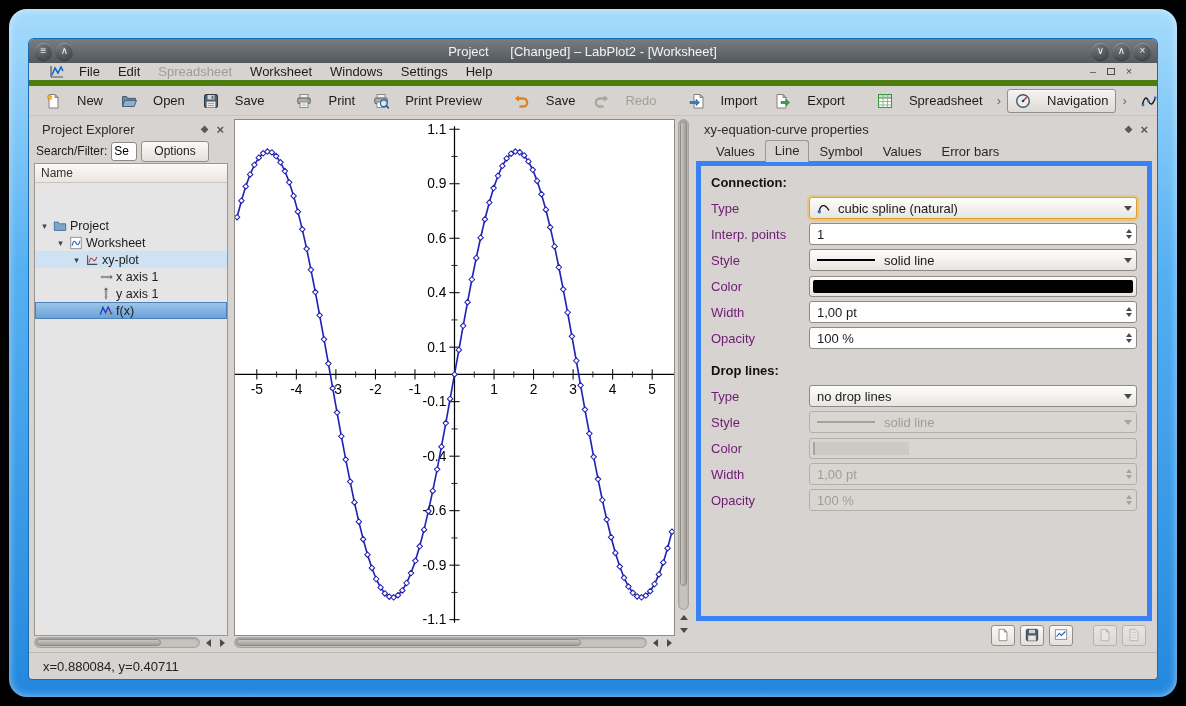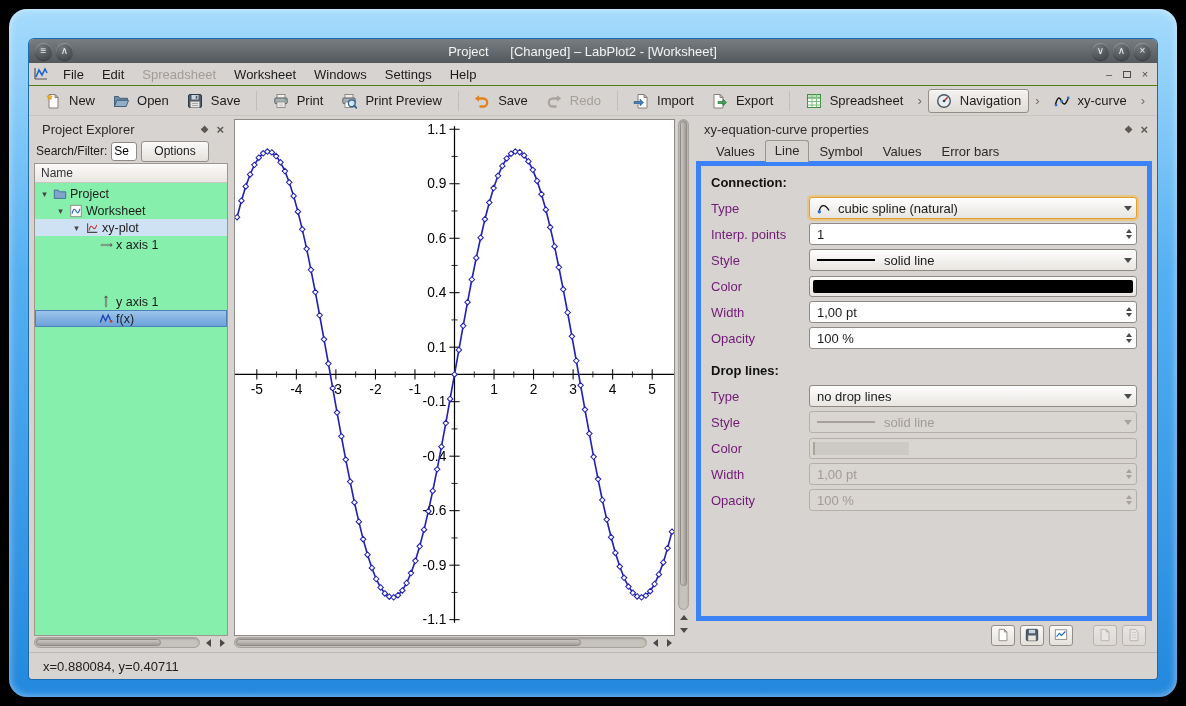--- a/index.html
+++ b/index.html
@@ -12,30 +12,30 @@
     border-radius:5px 5px 3px 3px;overflow:hidden;display:flex;flex-direction:column;
     box-shadow:0 0 0 1px #1a6cae;}
   
   .titlebar{height:24px;background:linear-gradient(#787d81,#54585c);display:flex;align-items:center;padding:0 6px;gap:4px;}
   .title{flex:1;text-align:center;color:#f4f4f4;font-size:13px;white-space:pre;overflow:hidden;text-overflow:ellipsis;}
   .wbtn{width:17px;height:17px;border-radius:50%;background:radial-gradient(circle at 35% 28%,#72777b,#393e41);
     display:flex;align-items:center;justify-content:center;color:#eee;font-size:10px;line-height:1;
     box-shadow:inset 0 1px 1px rgba(255,255,255,.35),0 1px 1px rgba(0,0,0,.45);cursor:default;}
   .tbgrp{display:flex;gap:4px;}
   
-  .menubar{height:23px;background:#d7d3d0;display:flex;align-items:center;padding:0 4px;gap:2px;border-bottom:1px solid #4d7c0f;}
+  .menubar{height:23px;background:#d7d3d0;display:flex;align-items:center;padding:0 20px;gap:2px;border-bottom:6px solid #4d7c0f;}
   .appicon{width:16px;height:16px;margin-right:4px;display:flex;}
   .mitem{font-size:13px;color:#1c1c1c;padding:2px 8px;border-radius:3px;}
   .mitem.disabled{color:#a19c96;}
   .mspacer{flex:1;}
   .mdib{width:16px;height:14px;display:flex;align-items:center;justify-content:center;color:#4c4c4c;font-size:11px;line-height:1;}
   .sq{display:inline-block;width:8px;height:7px;border:1px solid #4c4c4c;}
   
   .toolbar{height:30px;display:flex;align-items:center;padding:0 8px;gap:2px;border-bottom:1px solid #c8c4c0;}
-  .tb{display:flex;align-items:center;gap:8px;padding:3px 7px;font-size:13px;color:#1c1c1c;border:1px solid transparent;border-radius:3px;white-space:nowrap;}
+  .tb{display:flex;align-items:center;gap:16px;padding:3px 7px;font-size:13px;color:#1c1c1c;border:1px solid transparent;border-radius:3px;white-space:nowrap;}
   .tb .ic{width:16px;height:16px;display:flex;}
   .tb.disabled{color:#a3
 9e98;color:#a39e98;}
   .tb.checked{border-color:#948e88;background:linear-gradient(#f5f3f1,#dedad6);box-shadow:inset 0 1px 0 rgba(255,255,255,.7);justify-content:space-between;}
   .tsep{width:1px;height:20px;background:#c2beb9;margin:0 6px;}
   .tchev{color:#6f6a64;font-size:13px;margin:0 4px;}
   
   .main{flex:1;display:flex;padding:3px 5px;gap:6px;min-height:0;}
   .dock{display:flex;flex-direction:column;min-height:0;}
   .dock-left{width:194px;}
@@ -43,21 +43,21 @@
   .center{flex:1;display:flex;flex-direction:column;min-width:0;}
   .dockhdr{height:20px;display:flex;align-items:center;font-size:13px;color:#2c2c2c;padding:0 4px 0 8px;gap:8px;}
   .dockhdr .ttl{flex:1;white-space:nowrap;overflow:hidden;}
   .dicon{color:#5d5852;font-size:10px;line-height:1;}
   .dicon.x{font-size:13px;font-weight:bold;}
   
   .searchrow{height:24px;display:flex;align-items:center;gap:4px;padding:2px 2px;font-size:12px;color:#1c1c1c;}
   .searchrow input{width:26px;height:19px;border:1px solid #8f8a84;border-radius:3px;font-size:12px;padding:0 2px;font-family:"Liberation Sans",sans-serif;background:#fff;}
   .btn{height:21px;padding:0 12px;font-size:12px;border:1px solid #938e88;border-radius:3px;
     background:linear-gradient(#fbfaf9,#e4e0dc);color:#1c1c1c;display:flex;align-items:center;}
-  .treewrap{flex:1;background:#86efac;border:1px solid #9b968f;display:flex;flex-direction:column;overflow:hidden;min-height:0;}
+  .treewrap{flex:1;background:#e5e5e5;border:1px solid #9b968f;display:flex;flex-direction:column;overflow:hidden;min-height:0;gap:32px;}
   .treehdr{height:19px;background:linear-gradient(#fcfbfa,#e9e5e1);border-bottom:1px solid #c9c5c0;font-size:12px;color:#333;display:flex;align-items:center;padding:0 6px;}
   .tree{flex:1;padding-top:2px;font-size:12.5px;color:#1c1c1c;}
   .trow{height:17px;display:flex;align-items:center;white-space:nowrap;gap:3px;}
   .trow .exp{width:11px;font-size:9px;color:#444;text-align:center;}
   .trow .ticon{width:14px;height:14px;display:flex;}
   .trow.hl{background:#cfe2f4;}
   .trow.sel{background:linear-gradient(#9ec7ec,#699fd8);box-shadow:inset 0 0 0 1px #4d82b8;}
   
   .sbh{height:13px;display:flex;align-items:stretch;gap:2px;padding:1px 0;}
   .sbv{width:13px;display:flex;flex-direction:column;gap:2px;padding:0 1px;}
@@ -348,21 +348,21 @@
             <div class="trow" style="padding-left:64px;">
               <span class="ticon">
                   <svg viewBox="0 0 16 16">
                     <path d="M2 8h11" stroke="#555" stroke-width="1.3"></path>
                     <path d="M13 5.5L15.5 8 13 10.5z" fill="#555"></path>
                     <path d="M4 6v4M7 6.5v3M10 6v4" stroke="#999" stroke-width=".8"></path>
                   </svg>
                 </span>
               <span>x axis 1</span>
             </div>
-            <div class="trow" style="padding-left:64px;margin-top:40px;">
+            <div class="trow" style="padding-left:64px;">
               <span class="ticon">
                   <svg viewBox="0 0 16 16">
                     <path d="M8 14V3" stroke="#555" stroke-width="1.3"></path>
                     <path d="M5.5 3L8 .5 10.5 3z" fill="#555"></path>
                     <path d="M6 5h4M6.5 8h3M6 11h4" stroke="#999" stroke-width=".8"></path>
                   </svg>
                 </span>
               <span>y axis 1</span>
             </div>
             <div class="trow sel" style="padding-left:64px;">

